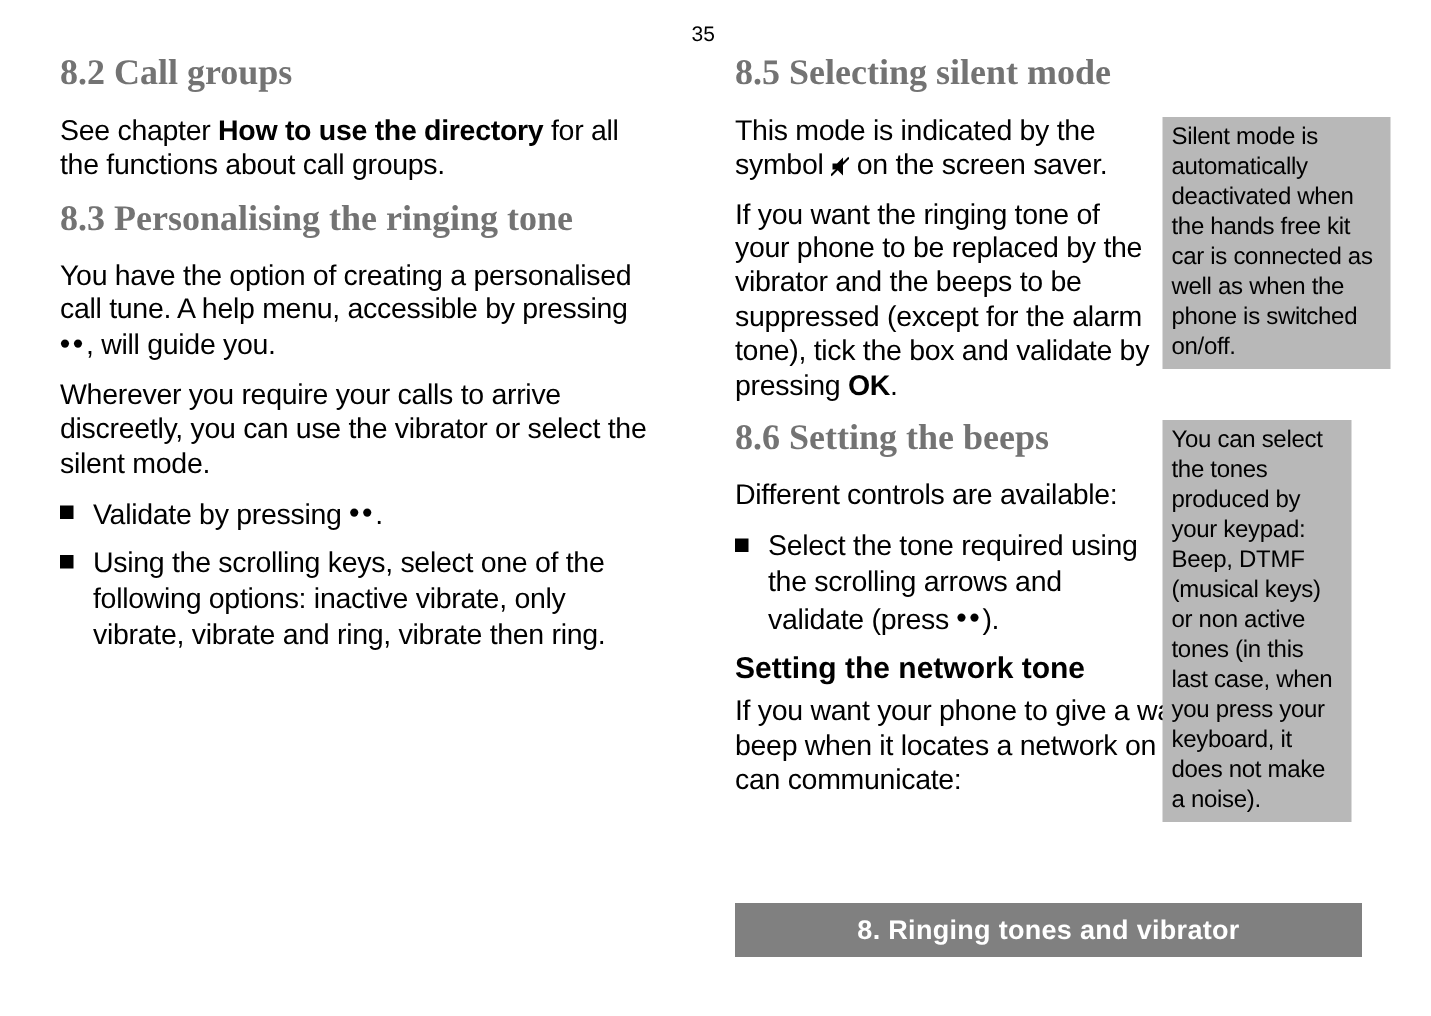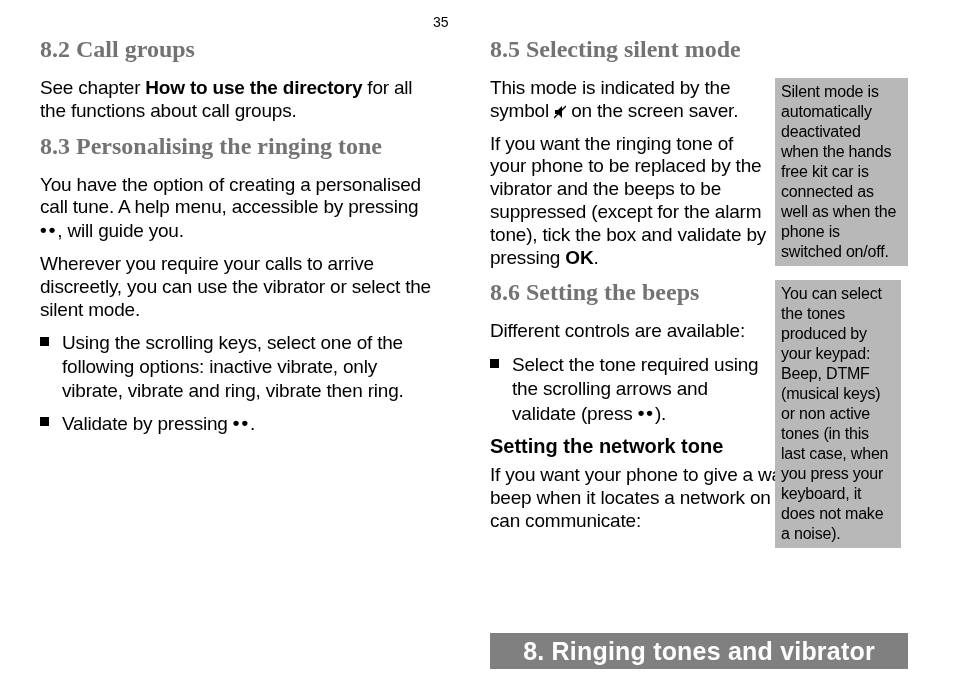--- a/index.html
+++ b/index.html
@@ -8,21 +8,21 @@
     height: 677px;
     background: #fff;
     font-family: Arial, Helvetica, sans-serif;
     color: #000;
     position: relative;
     overflow: hidden;
   }
   .page-num {
     position: absolute;
     top: 14px;
-    left: 433px;
+    left: 461px;
     font-size: 14px;
     color: #000;
   }
   .col {
     position: absolute;
     top: 30px;
   }
   .col-left {
     left: 40px;
     width: 400px;
@@ -85,34 +85,34 @@
   }
   .note-box {
     position: absolute;
     background: #b8b8b8;
     font-family: "Arial Narrow", Arial, sans-serif;
     font-size: 16px;
     line-height: 1.25;
     padding: 4px 6px;
     letter-spacing: -0.2px;
   }
-  .note1 { top: 78px; left: 775px; width: 133px; }
+  .note1 { top: 78px; left: 775px; width: 152px; }
   .note2 { top: 280px; left: 775px; width: 126px; }
   .col-right .body-p.narrow { width: 280px; }
   .col-right ul.narrow { width: 280px; }
   .chapter-bar {
     position: absolute;
     left: 490px;
-    top: 633px;
+    top: 602px;
     width: 418px;
     height: 36px;
     background: #808080;
     color: #fff;
     font-family: "Arial Narrow", Arial, sans-serif;
-    font-size: 25px;
+    font-size: 18px;
     font-weight: bold;
     display: flex;
     align-items: center;
     justify-content: center;
     letter-spacing: 0.2px;
   }
   .silent-icon {
     display: inline-block;
     width: 12px;
     height: 14px;
@@ -133,24 +133,24 @@
     <span>See chapter </span><span class="bold">How to use the directory</span><span> for all the functions about call groups.</span>
   </p>
 
   <h2 class="section-h">8.3  Personalising the ringing tone</h2>
   <p class="body-p">
     <span>You have the option of creating a personalised call tune. A help menu, accessible by pressing </span><span class="dots">••</span><span>, will guide you.</span>
   </p>
 
   <p class="body-p">Wherever you require your calls to arrive discreetly, you can use the vibrator or select the silent mode.</p>
   <ul>
-    <li>Using the scrolling keys, select one of the following options: inactive vibrate, only vibrate, vibrate and ring, vibrate then ring.</li>
     <li>
       <span>Validate by pressing </span><span class="dots">••</span><span>.</span>
     </li>
+    <li>Using the scrolling keys, select one of the following options: inactive vibrate, only vibrate, vibrate and ring, vibrate then ring.</li>
   </ul>
 </div>
 
 <div class="col col-right">
 
   <h2 class="section-h">8.5  Selecting silent mode</h2>
   <p class="body-p narrow">
     <span>This mode is indicated by the symbol </span><span class="silent-icon"><svg viewBox="0 0 12 14">
           <path d="M1 9 L1 5 L4 5 L8 1 L8 13 L4 9 Z" fill="#000"></path>
           <line x1="0" y1="13" x2="12" y2="1" stroke="#000" stroke-width="1.3"></line>

